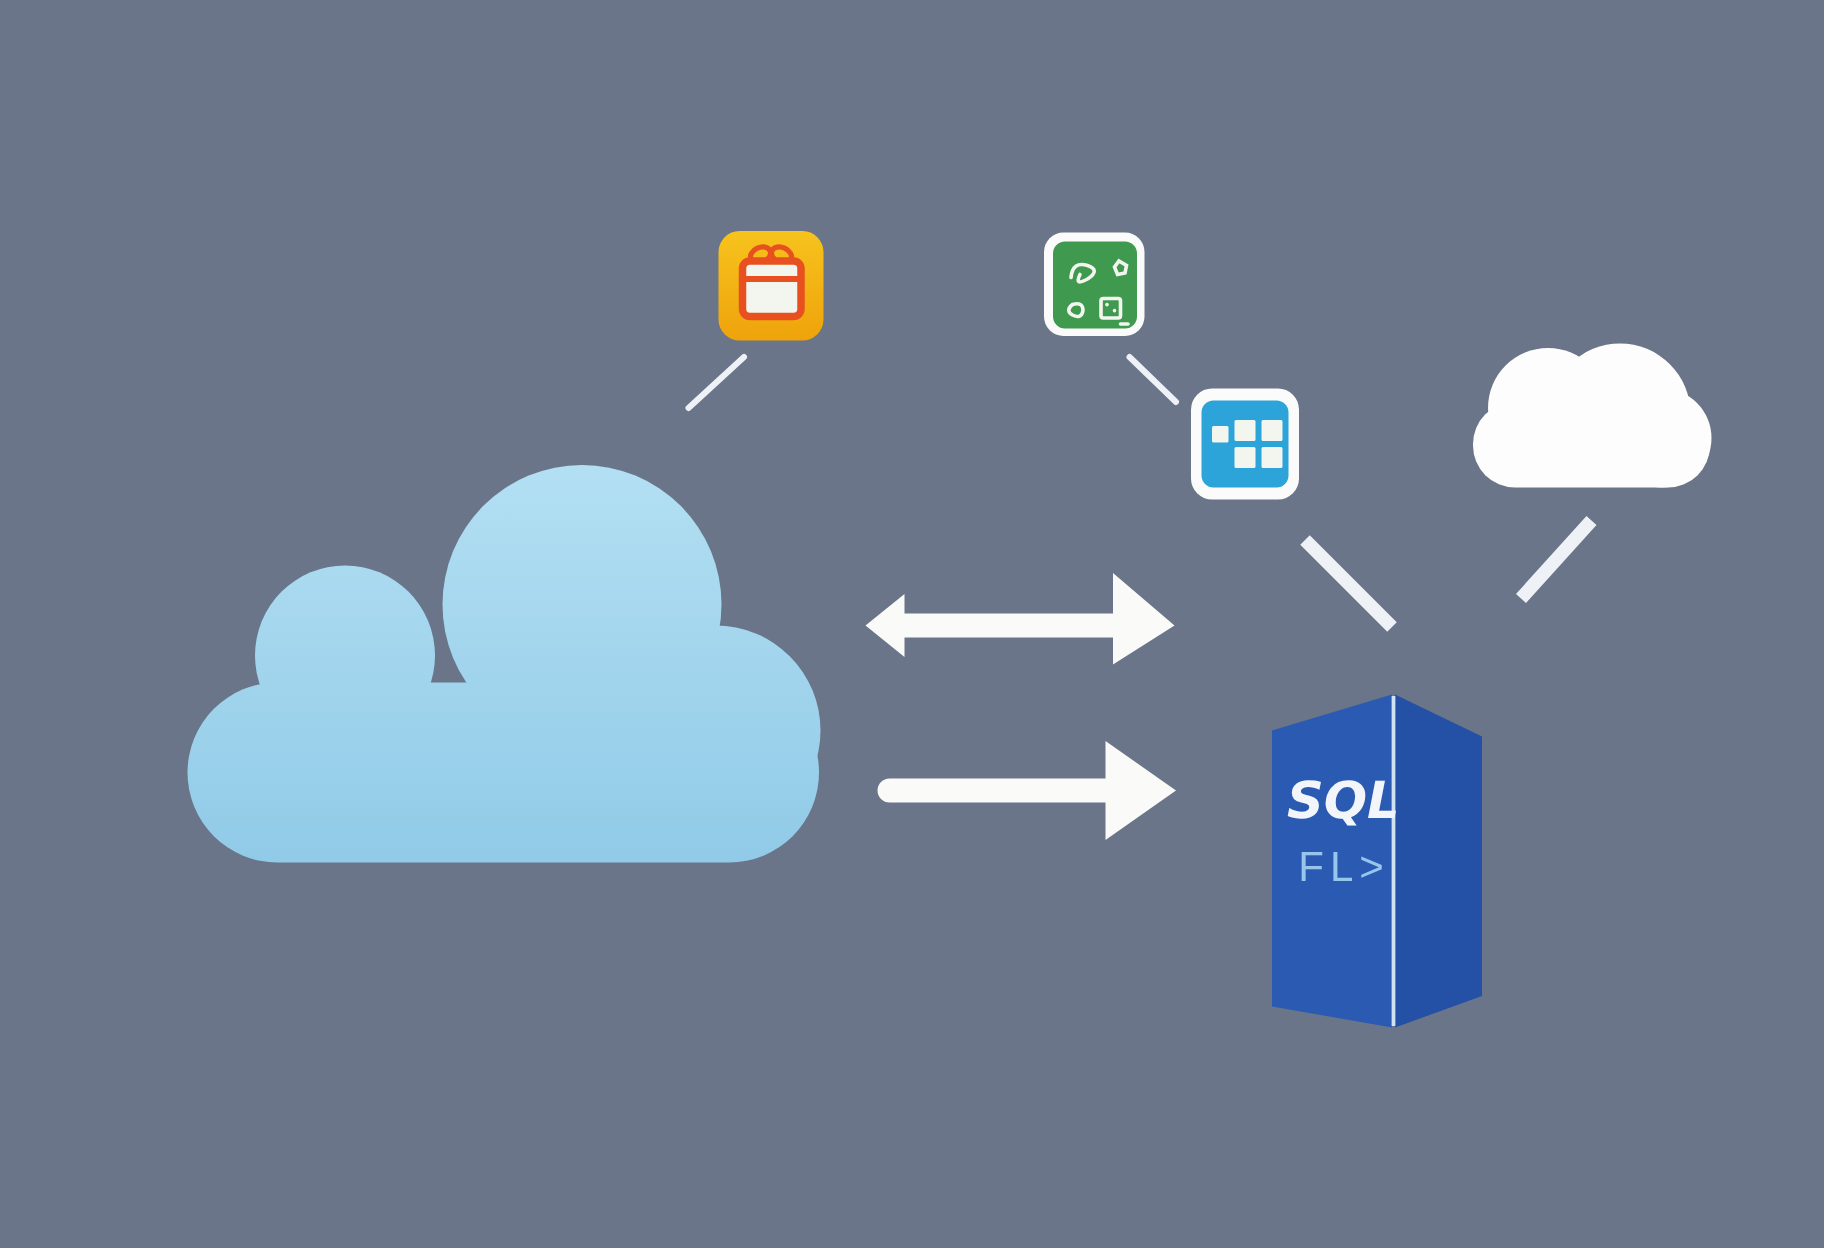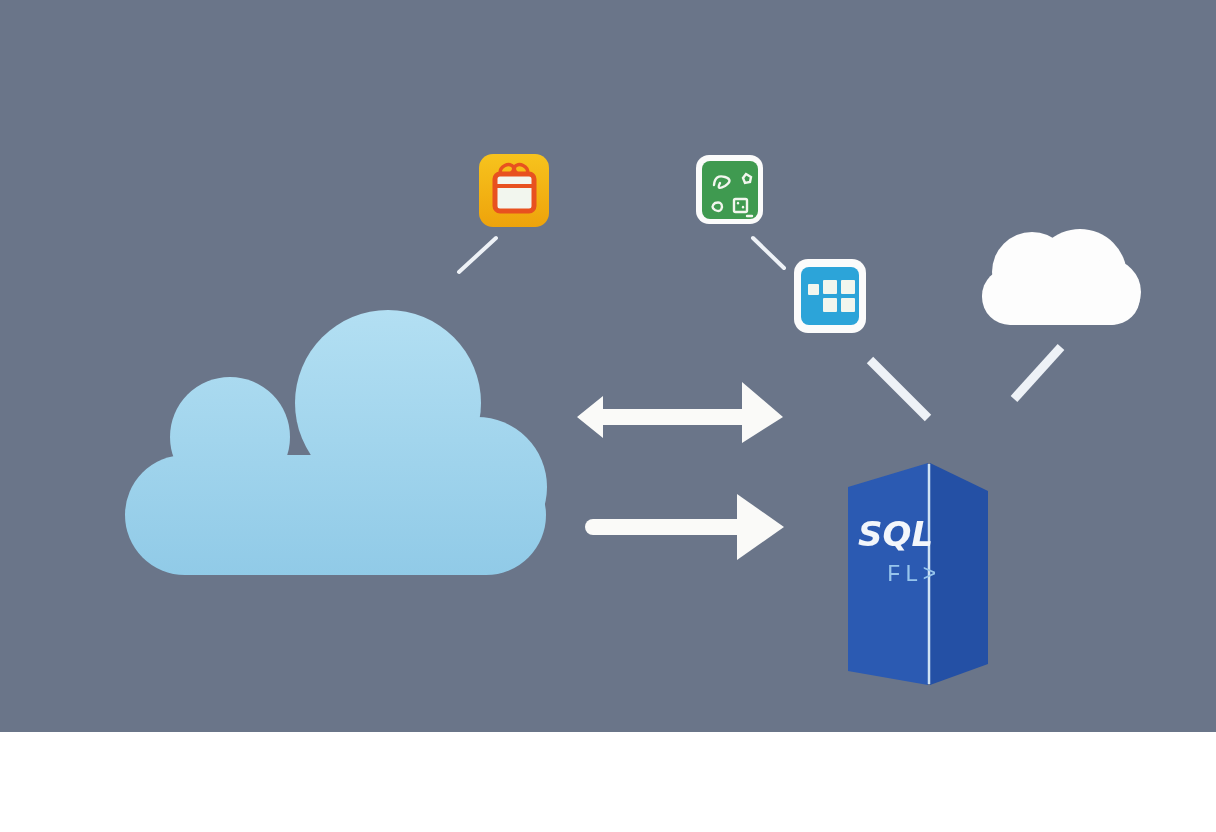--- a/index.html
+++ b/index.html
@@ -6,22 +6,23 @@
     margin: 0;
     padding: 0;
     width: 1216px;
     height: 832px;
     overflow: hidden;
     font-family: "DejaVu Sans", sans-serif;
   }
   .diagram {
     position: relative;
     width: 1216px;
-    height: 732px;
+    height: 832px;
     background: var(--background, #6a7589);
+    text-align: center;
   }
   .layer {
     position: absolute;
     left: 0;
     top: 0;
     width: 1216px;
     height: 832px;
   }
   .app-icon {
     position: absolute;
@@ -57,27 +58,27 @@
     width: 70px;
     color: var(--sql-text, #f2f6fb);
     font-size: 34px;
     font-weight: bold;
     font-style: italic;
     letter-spacing: 0px;
     font-family: "DejaVu Sans", sans-serif;
   }
   .sql-prompt {
     position: absolute;
-    left: 887px;
+    left: 861px;
     top: 562px;
     width: 70px;
     color: var(--prompt-text, #97c5ec);
-    font-size: 23px;
+    font-size: 28px;
     letter-spacing: 4px;
-    font-family: Liberation Mono, monospace;
+    font-family: Liberation Sans, sans-serif;
   }
 </style>
 </head>
 <body>
 
 <div class="diagram">
 
   <svg class="layer" viewBox="0 0 1216 832" xmlns="http://www.w3.org/2000/svg">
     <defs>
       <linearGradient id="cloudGrad" gradientUnits="userSpaceOnUse" x1="340" y1="300" x2="340" y2="580">

